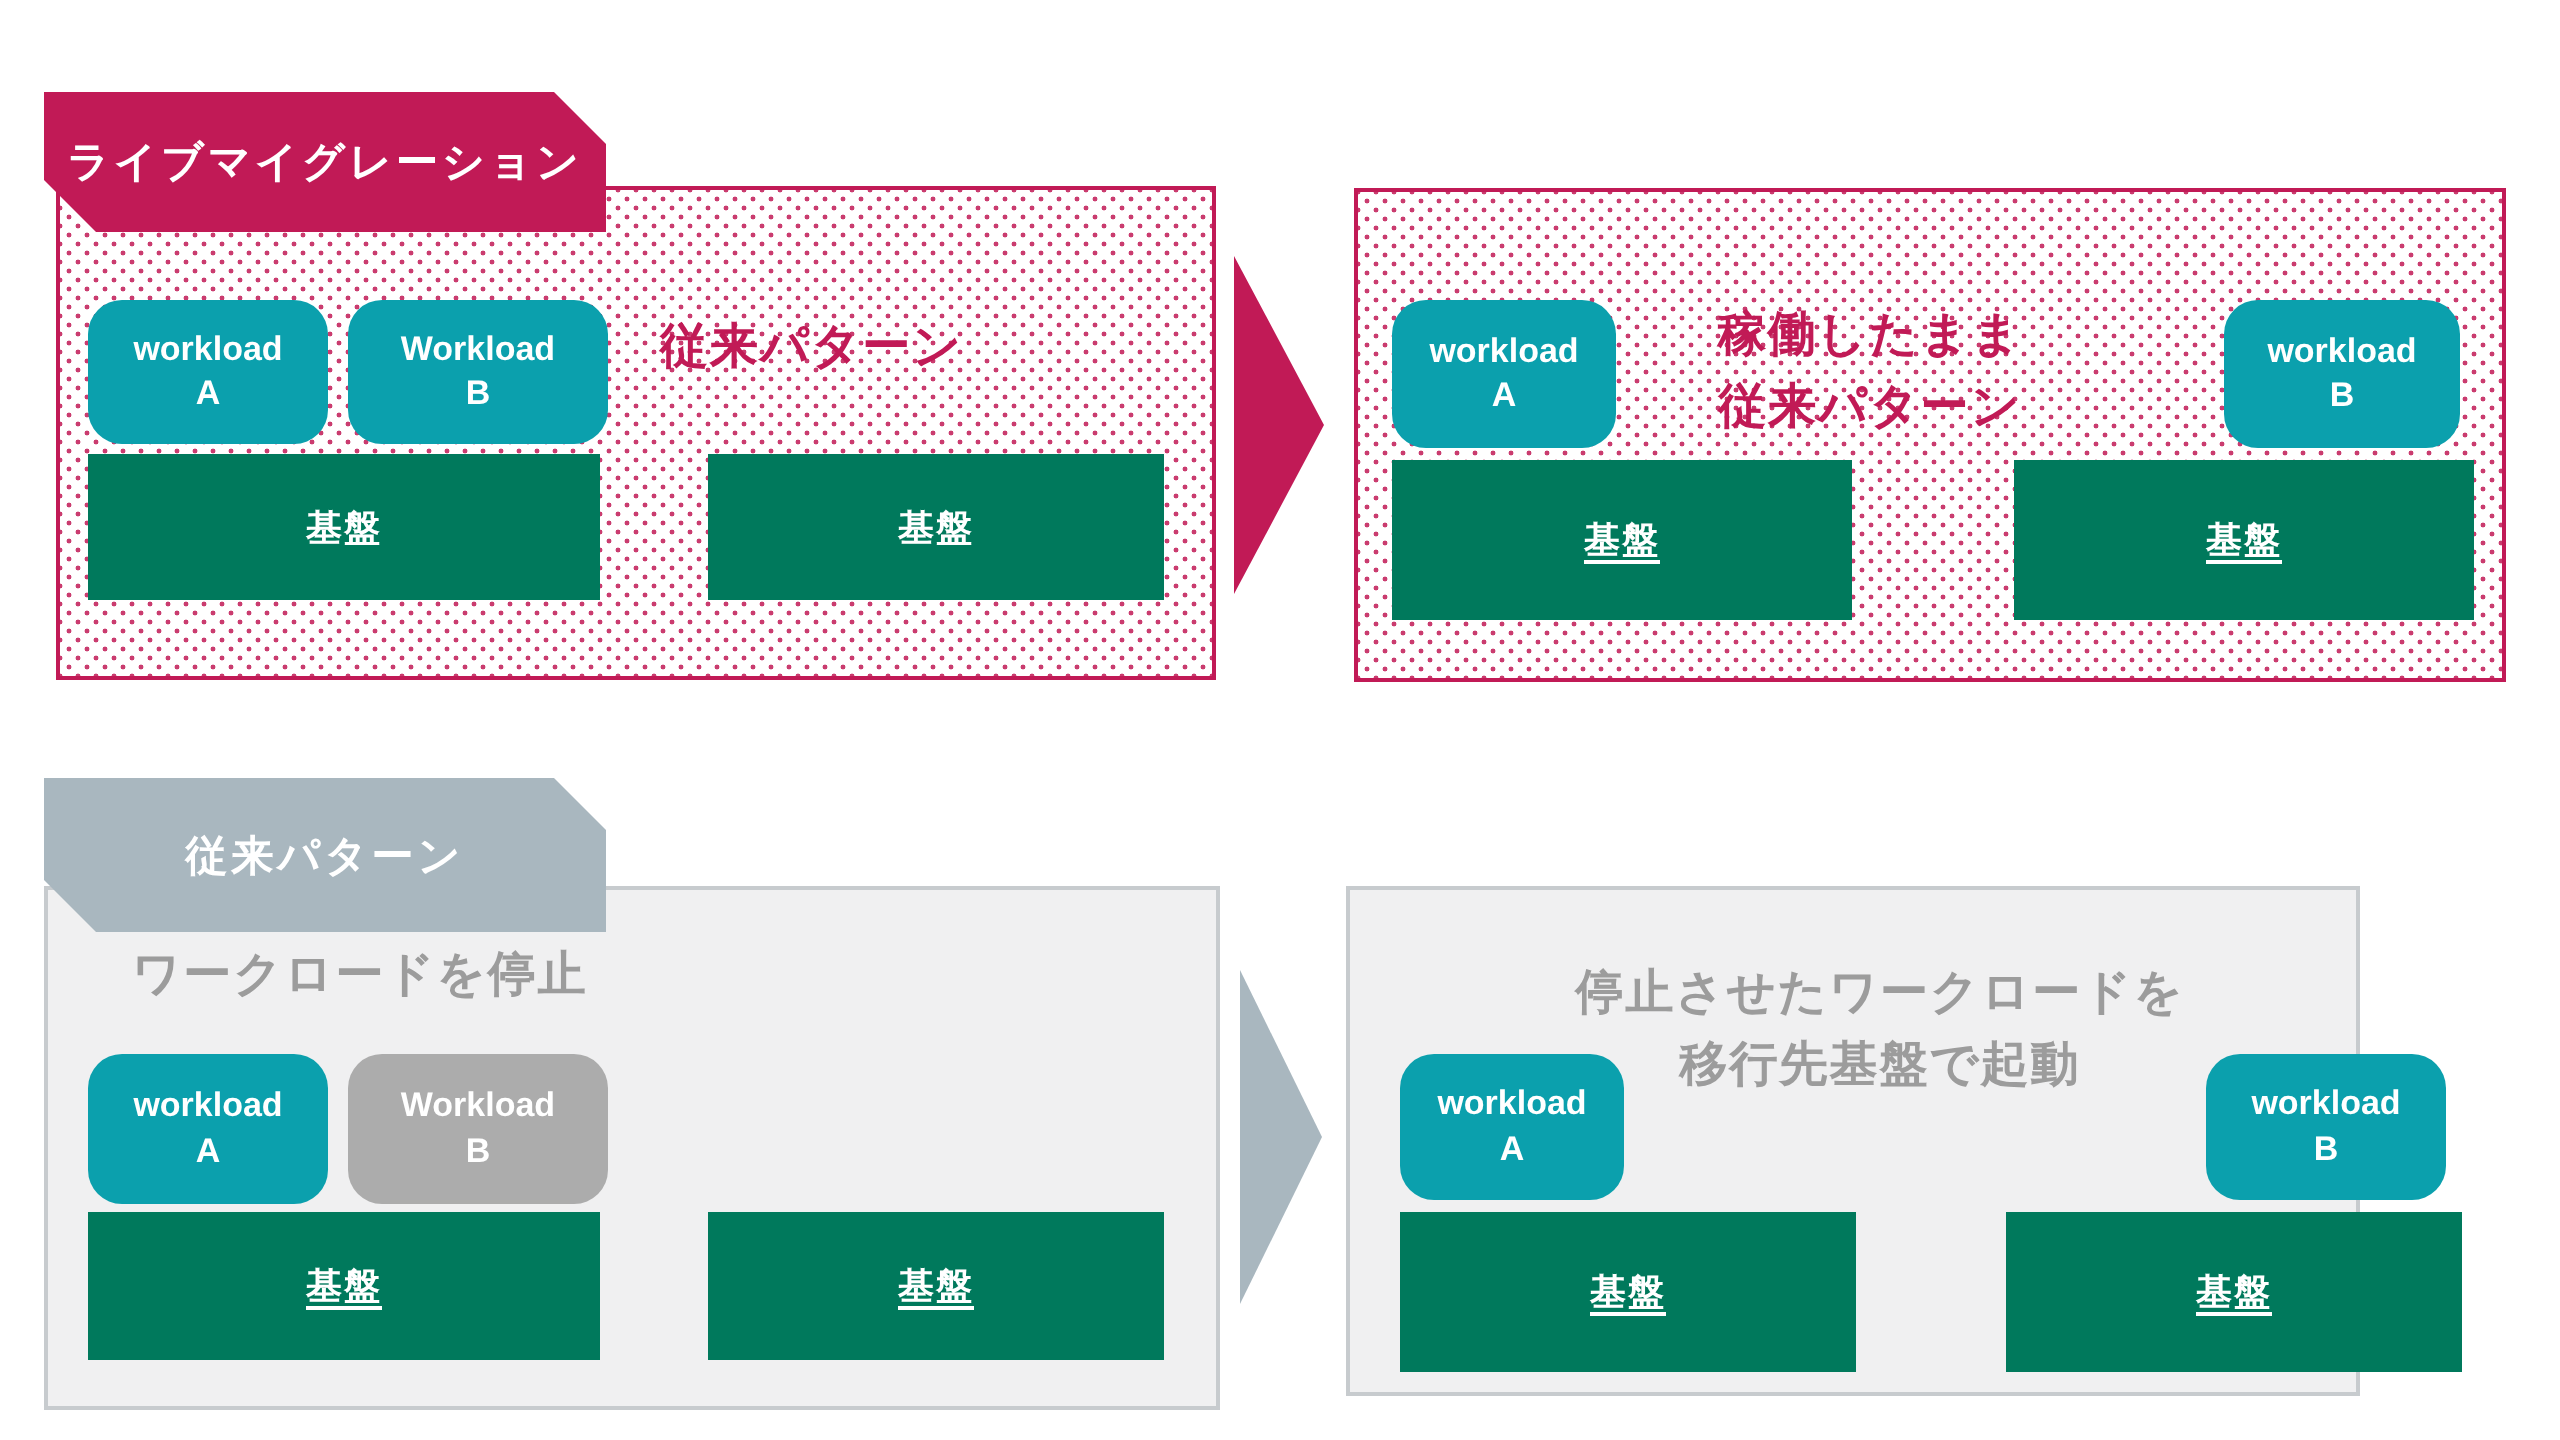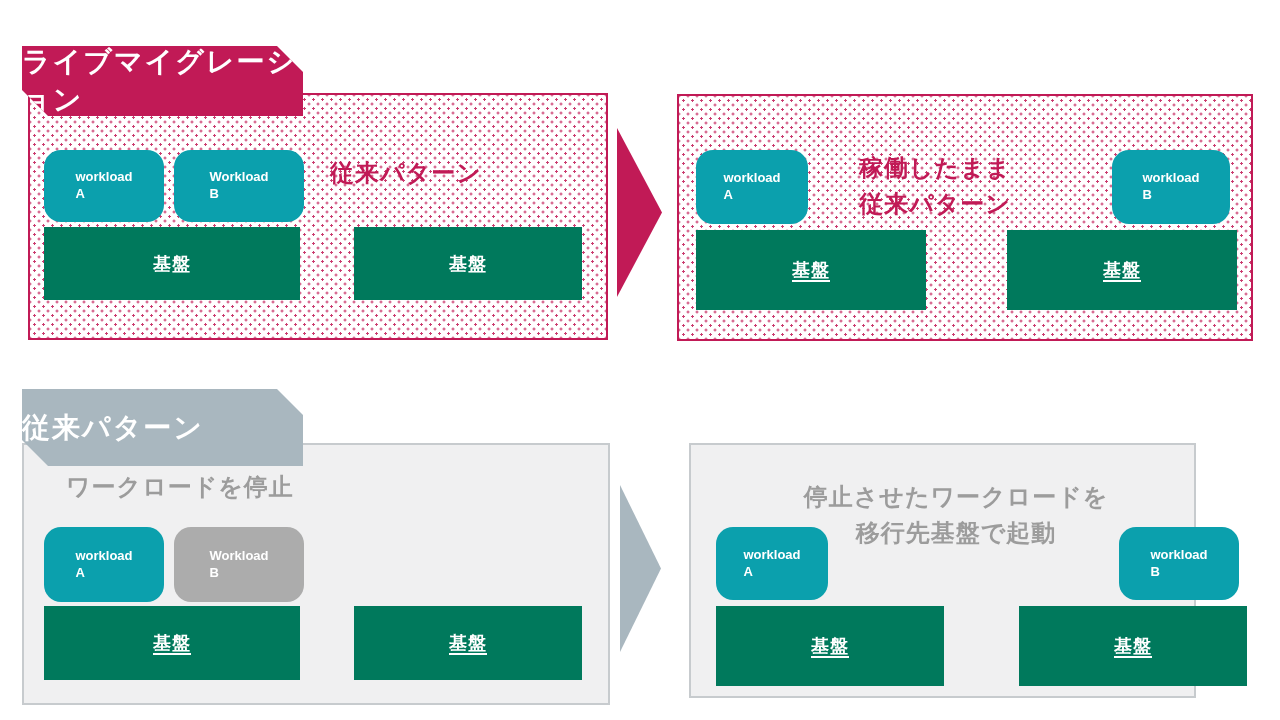--- a/index.html
+++ b/index.html
@@ -5,43 +5,43 @@
   :root{
     --crimson:#C11A56; --teal:#0BA0AD; --green:#00795C;
     --gray-blue:#A9B7BF; --panel-gray:#F0F0F1; --stopped-gray:#ACACAC;
     --text-gray:#9C9C9C; --panel-border:#C7CBCE;
   }
   *{margin:0;padding:0;box-sizing:border-box;}
   html,body{background:#fff;}
   body{font-family:"Liberation Sans","DejaVu Sans",sans-serif;font-weight:bold;}
   .stage{position:relative;width:1280px;height:720px;background:#fff;overflow:hidden;}
 
-  .tab{position:absolute;z-index:3;display:flex;align-items:center;justify-content:flex-start;
-       color:#fff;font-size:28px;letter-spacing:2px;
+  .tab{position:absolute;z-index:3;display:flex;align-items:center;justify-content:center;
+       color:#fff;font-size:21px;letter-spacing:2px;
        clip-path:polygon(0 0,calc(100% - 26px) 0,100% 26px,100% 100%,26px 100%,0 calc(100% - 26px));}
   .tab-live{left:22px;top:46px;width:281px;height:70px;background:var(--crimson);}
   .tab-legacy{left:22px;top:389px;width:281px;height:77px;background:var(--gray-blue);}
 
   .panel{position:absolute;}
   .panel-dotted{border:2px solid var(--crimson);background-color:#fff;
     background-image:radial-gradient(circle,rgba(193,26,86,.85) 1.1px,transparent 1.35px),
                      radial-gradient(circle,rgba(193,26,86,.85) 1.1px,transparent 1.35px);
     background-size:9px 9px;background-position:0 0,4.5px 4.5px;}
   .panel-gray{border:2px solid var(--panel-border);background:var(--panel-gray);}
   .panel-tl{left:28px;top:93px;width:580px;height:247px;z-index:1;}
   .panel-tr{left:677px;top:94px;width:576px;height:247px;}
   .panel-bl{left:22px;top:443px;width:588px;height:262px;z-index:1;}
-  .panel-br{left:689px;top:443px;width:507px;height:255px;}
+  .panel-br{left:673px;top:443px;width:507px;height:255px;}
 
   .arrow{position:absolute;clip-path:polygon(0 0,100% 50%,0 100%);}
   .arrow-live{left:617px;top:128px;width:45px;height:169px;background:var(--crimson);}
   .arrow-legacy{left:620px;top:485px;width:41px;height:167px;background:var(--gray-blue);}
 
   .wl{position:absolute;border-radius:17px;display:flex;align-items:center;justify-content:center;
-      text-align:left;color:#fff;font-size:13px;line-height:1.3;white-space:pre-line;background:var(--teal);}
+      text-align:center;color:#fff;font-size:17px;line-height:1.3;white-space:pre-line;background:var(--teal);}
   .wl-stopped{background:var(--stopped-gray);}
 
   .plat{position:absolute;background:var(--green);display:flex;align-items:center;justify-content:center;
         color:#fff;font-size:18px;letter-spacing:1px;}
   .plat.u{text-decoration:underline;text-decoration-thickness:2px;text-underline-offset:4px;}
 
   .note{position:absolute;white-space:pre-line;font-size:24px;letter-spacing:1px;}
   .note-crimson{color:var(--crimson);}
   .note-gray{color:var(--text-gray);}
   .note-center{text-align:center;line-height:1.5;}

